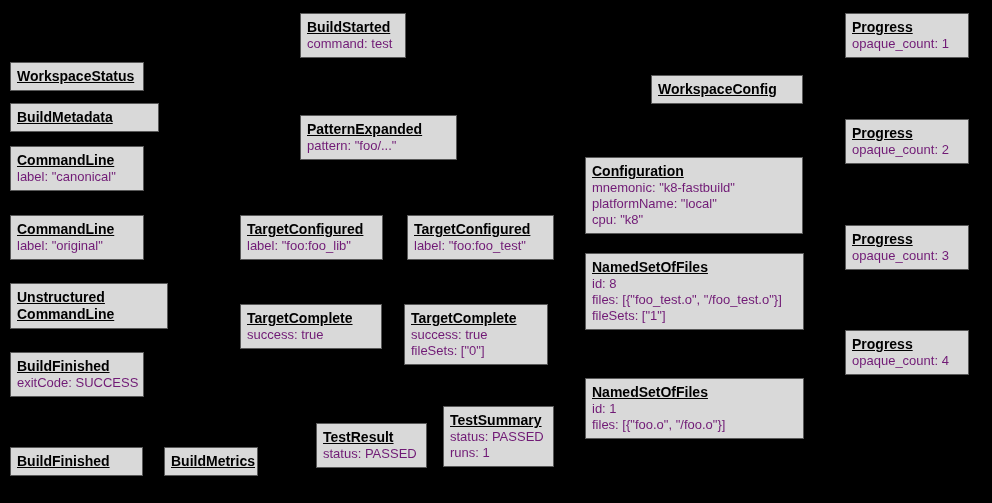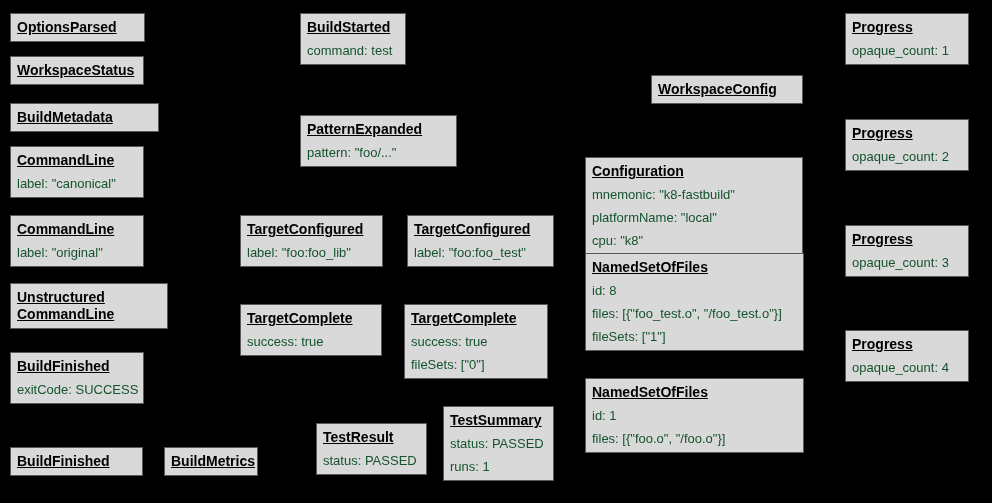--- a/index.html
+++ b/index.html
@@ -9,33 +9,30 @@
   }
   .node{
     position:absolute;background:#d9d9d9;border:1px solid #595959;
     box-sizing:border-box;padding:5px 6px;color:#000;
   }
   .node .t{
     font-weight:bold;font-size:14px;line-height:17px;
     text-decoration:underline;color:#000;
   }
   .node .l{
-    font-size:13px;line-height:16px;white-space:nowrap;color:#14532d;margin-top:7px;
+    font-size:13px;line-height:16px;white-space:nowrap;color:#701a75;
   }
 </style>
 </head>
 <body>
 
 <div id="canvas">
 
-  <div class="node" style="left:10px;top:13px;width:135px">
-    <div class="t">OptionsParsed</div>
-  </div>
 
-  <div class="node" style="left:10px;top:56px;width:134px">
+  <div class="node" style="left:10px;top:62px;width:134px">
     <div class="t">WorkspaceStatus</div>
   </div>
 
   <div class="node" style="left:10px;top:103px;width:149px">
     <div class="t">BuildMetadata</div>
   </div>
 
   <div class="node" style="left:10px;top:146px;width:134px">
     <div class="t">CommandLine</div>
     <div class="l">label: "canonical"</div>

